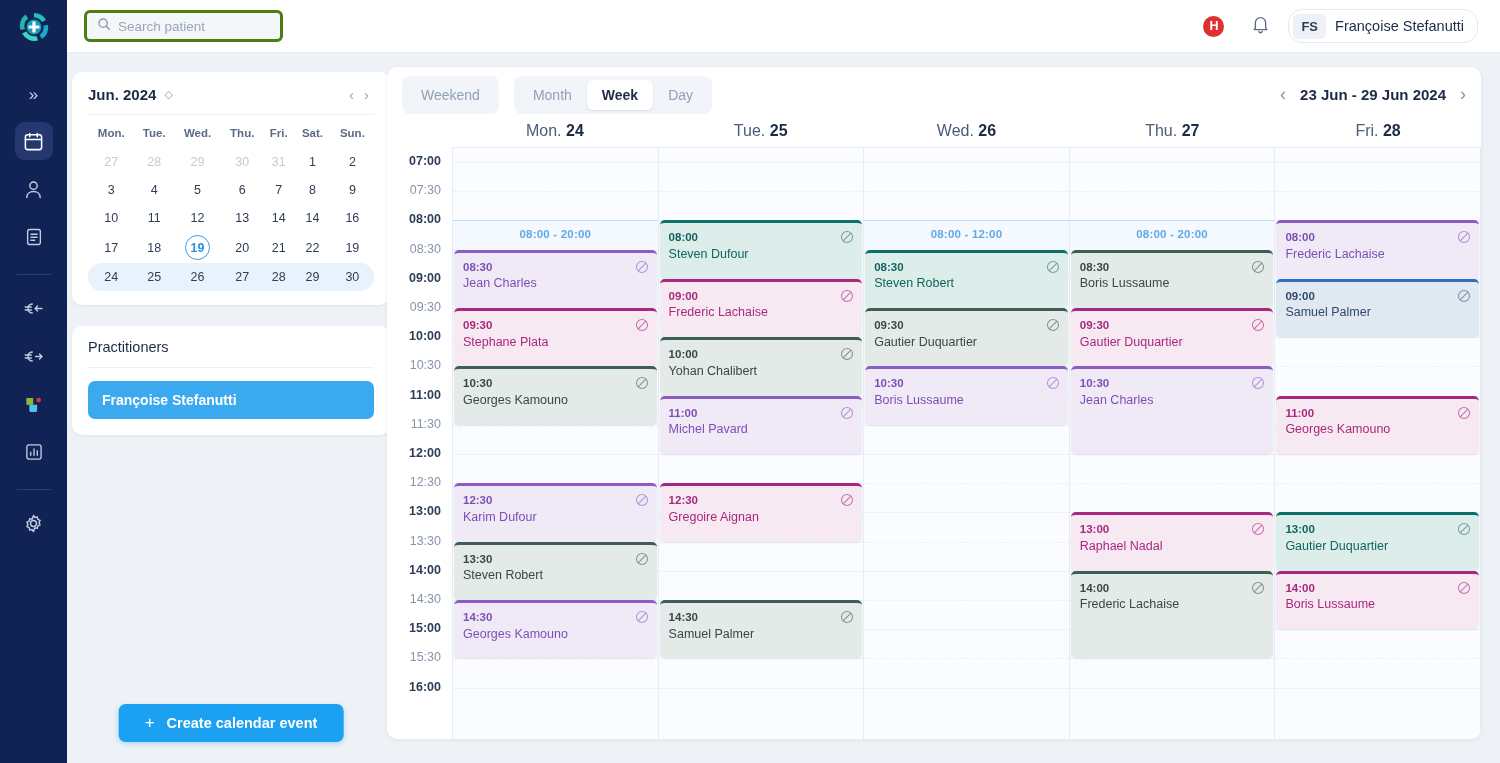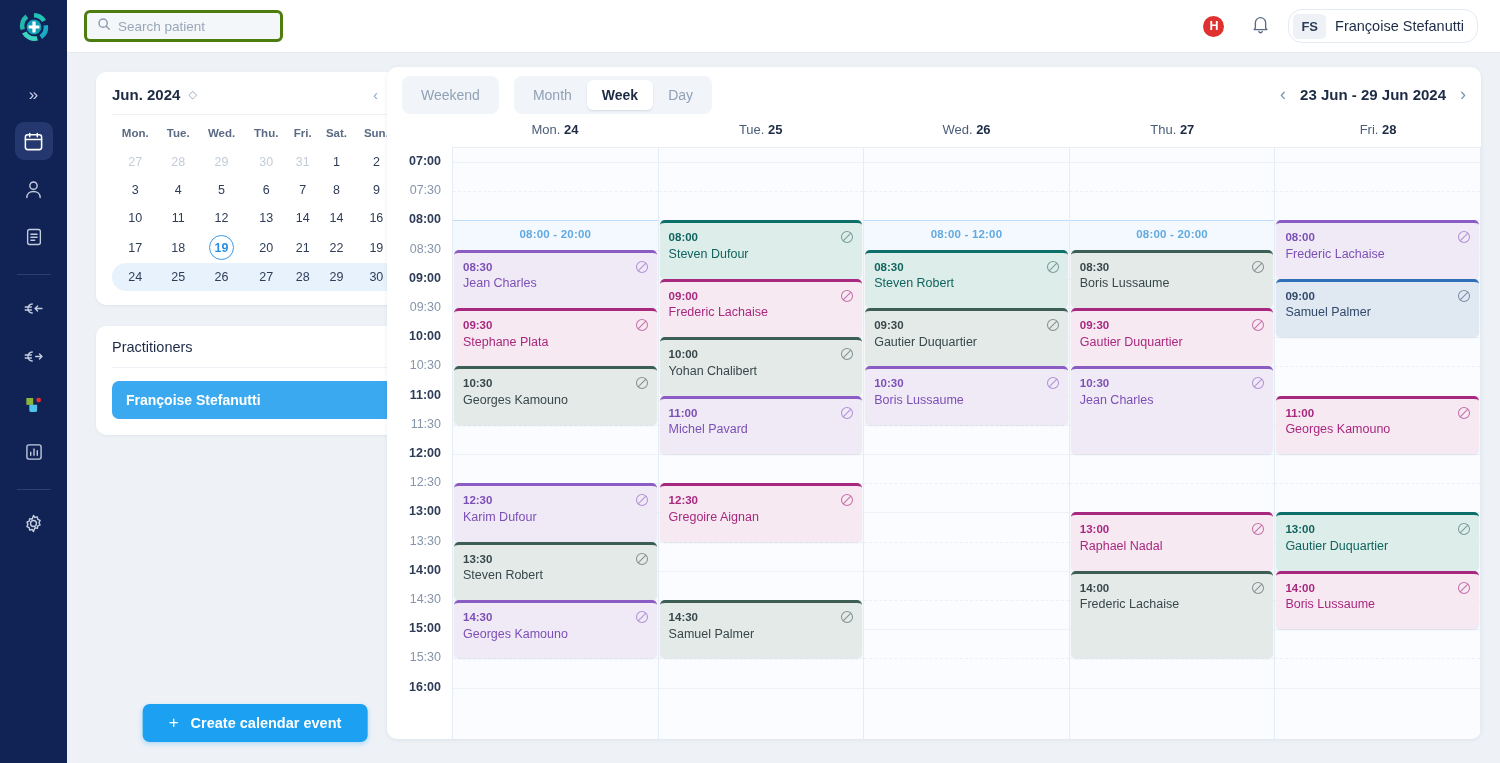--- a/index.html
+++ b/index.html
@@ -63,21 +63,21 @@
     margin-right: 22px; cursor: pointer; background: #fff;
   }
   #userchip .ini {
     background: #eef2f7; color: #2e3d57; border-radius: 5px;
     font-size: 13px; font-weight: bold; padding: 5px 8px;
   }
   #userchip .nm { font-size: 14.5px; color: #1d2b45; }
 
   
   #leftpanel {
-    position: absolute; left: 81px; top: 53px; width: 348px; bottom: 0;
+    position: absolute; left: 57px; top: 53px; width: 348px; bottom: 0;
     padding: 19px 15px 0 15px;
   }
   .card { background: #fff; border-radius: 10px; box-shadow: 0 1px 3px rgba(30,50,90,.07); }
 
   #minical { padding: 14px 16px 14px; }
   .mc-head { display: flex; align-items: center; padding-bottom: 11px; }
   .mc-title { font-size: 15px; font-weight: bold; color: #1d2b45; }
   .mc-dot { margin-left: 8px; color: #8fa0b8; font-size: 11px; }
   .mc-head .grow { flex: 1; }
   .mc-arrow {
@@ -134,21 +134,21 @@
   }
   .seg .opt.on { background: #fff; color: #1d2b45; font-weight: bold; box-shadow: 0 1px 2px rgba(30,50,90,.13); }
   .seg.weekend { margin-right: 15px; }
   #caltoolbar .grow { flex: 1; }
   .range { display: flex; align-items: center; gap: 14px; }
   .range .arw { color: #7e95ad; font-size: 18px; cursor: pointer; user-select: none; }
   .range .txt { font-size: 15px; font-weight: bold; color: #1d2b45; white-space: nowrap; }
 
   #dayhead { display: flex; padding-left: 65px; height: 25px; flex-shrink: 0; }
   .dh {
-    flex: 1; text-align: center; font-size: 13px; color: #4a5d79;
+    flex: 1; text-align: center; font-size: 16px; color: #4a5d79;
   }
   .dh b { color: #1d2b45; }
 
   #gridwrap { flex: 1; display: flex; overflow: hidden; position: relative; }
   #timecol { width: 65px; flex-shrink: 0; position: relative; }
   .tlabel {
     position: absolute; right: 11px; font-size: 12.5px; color: #8695aa;
     transform: translateY(-7px);
   }
   .tlabel.hour { color: #2e3d57; font-weight: bold; }

